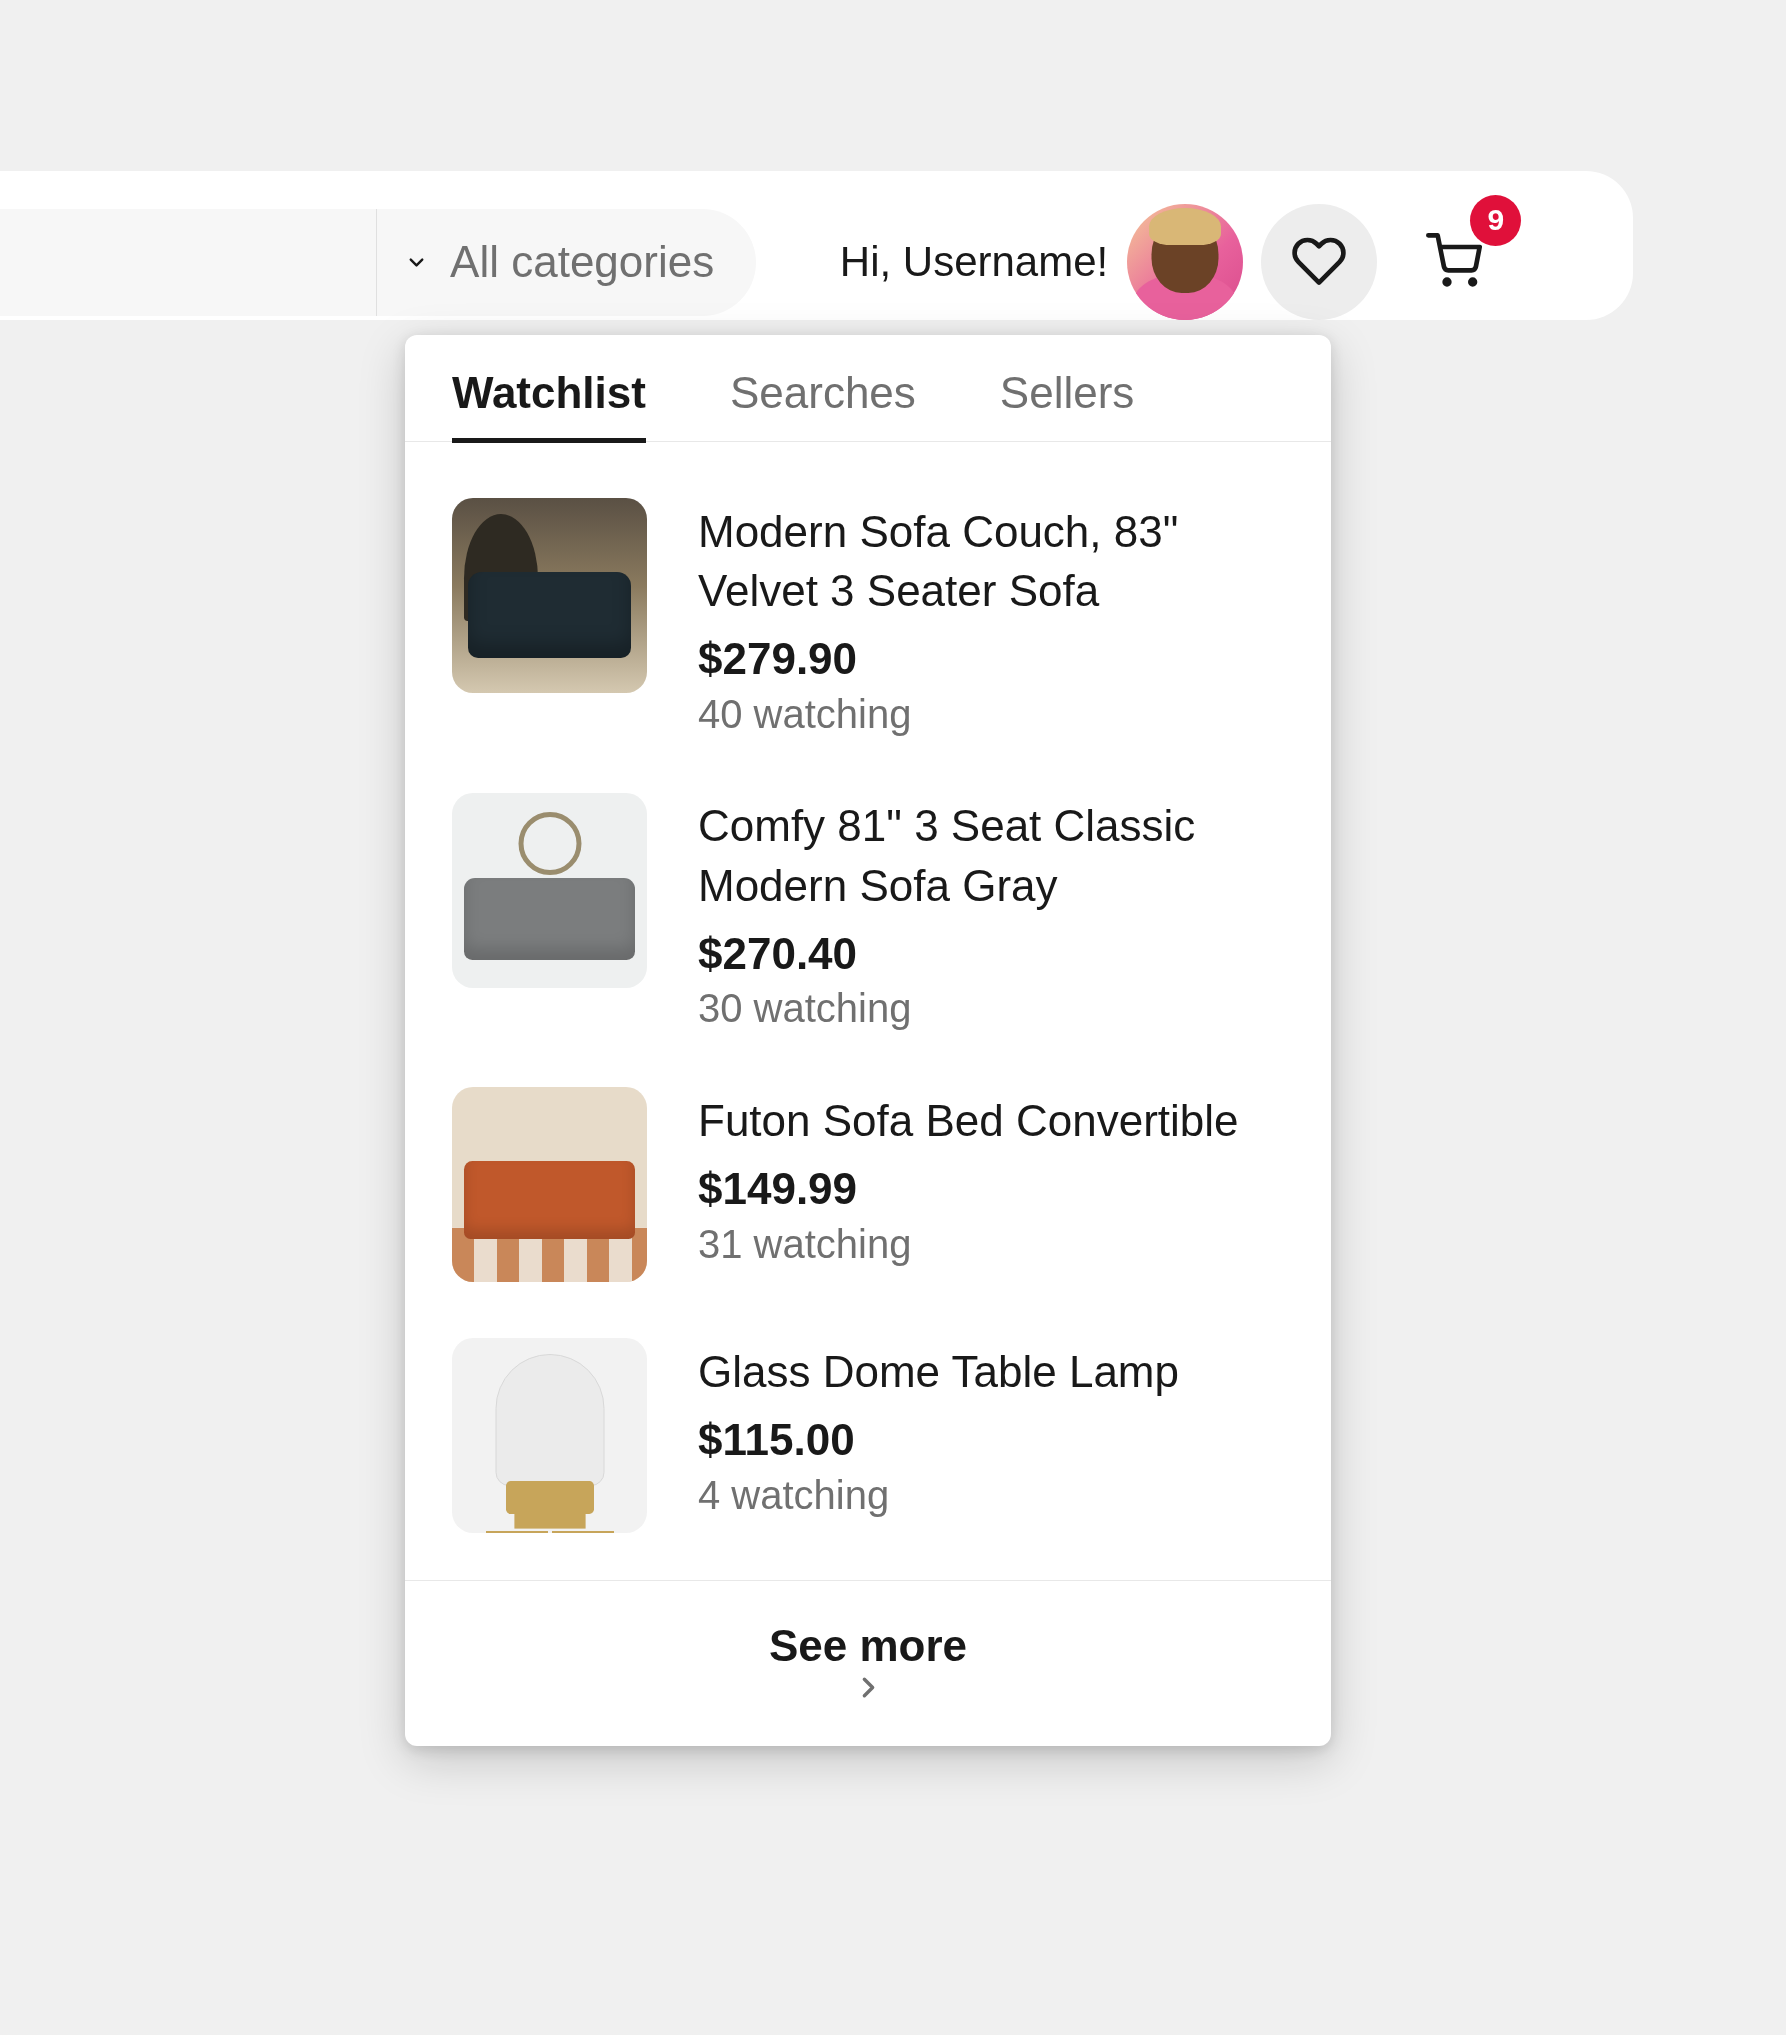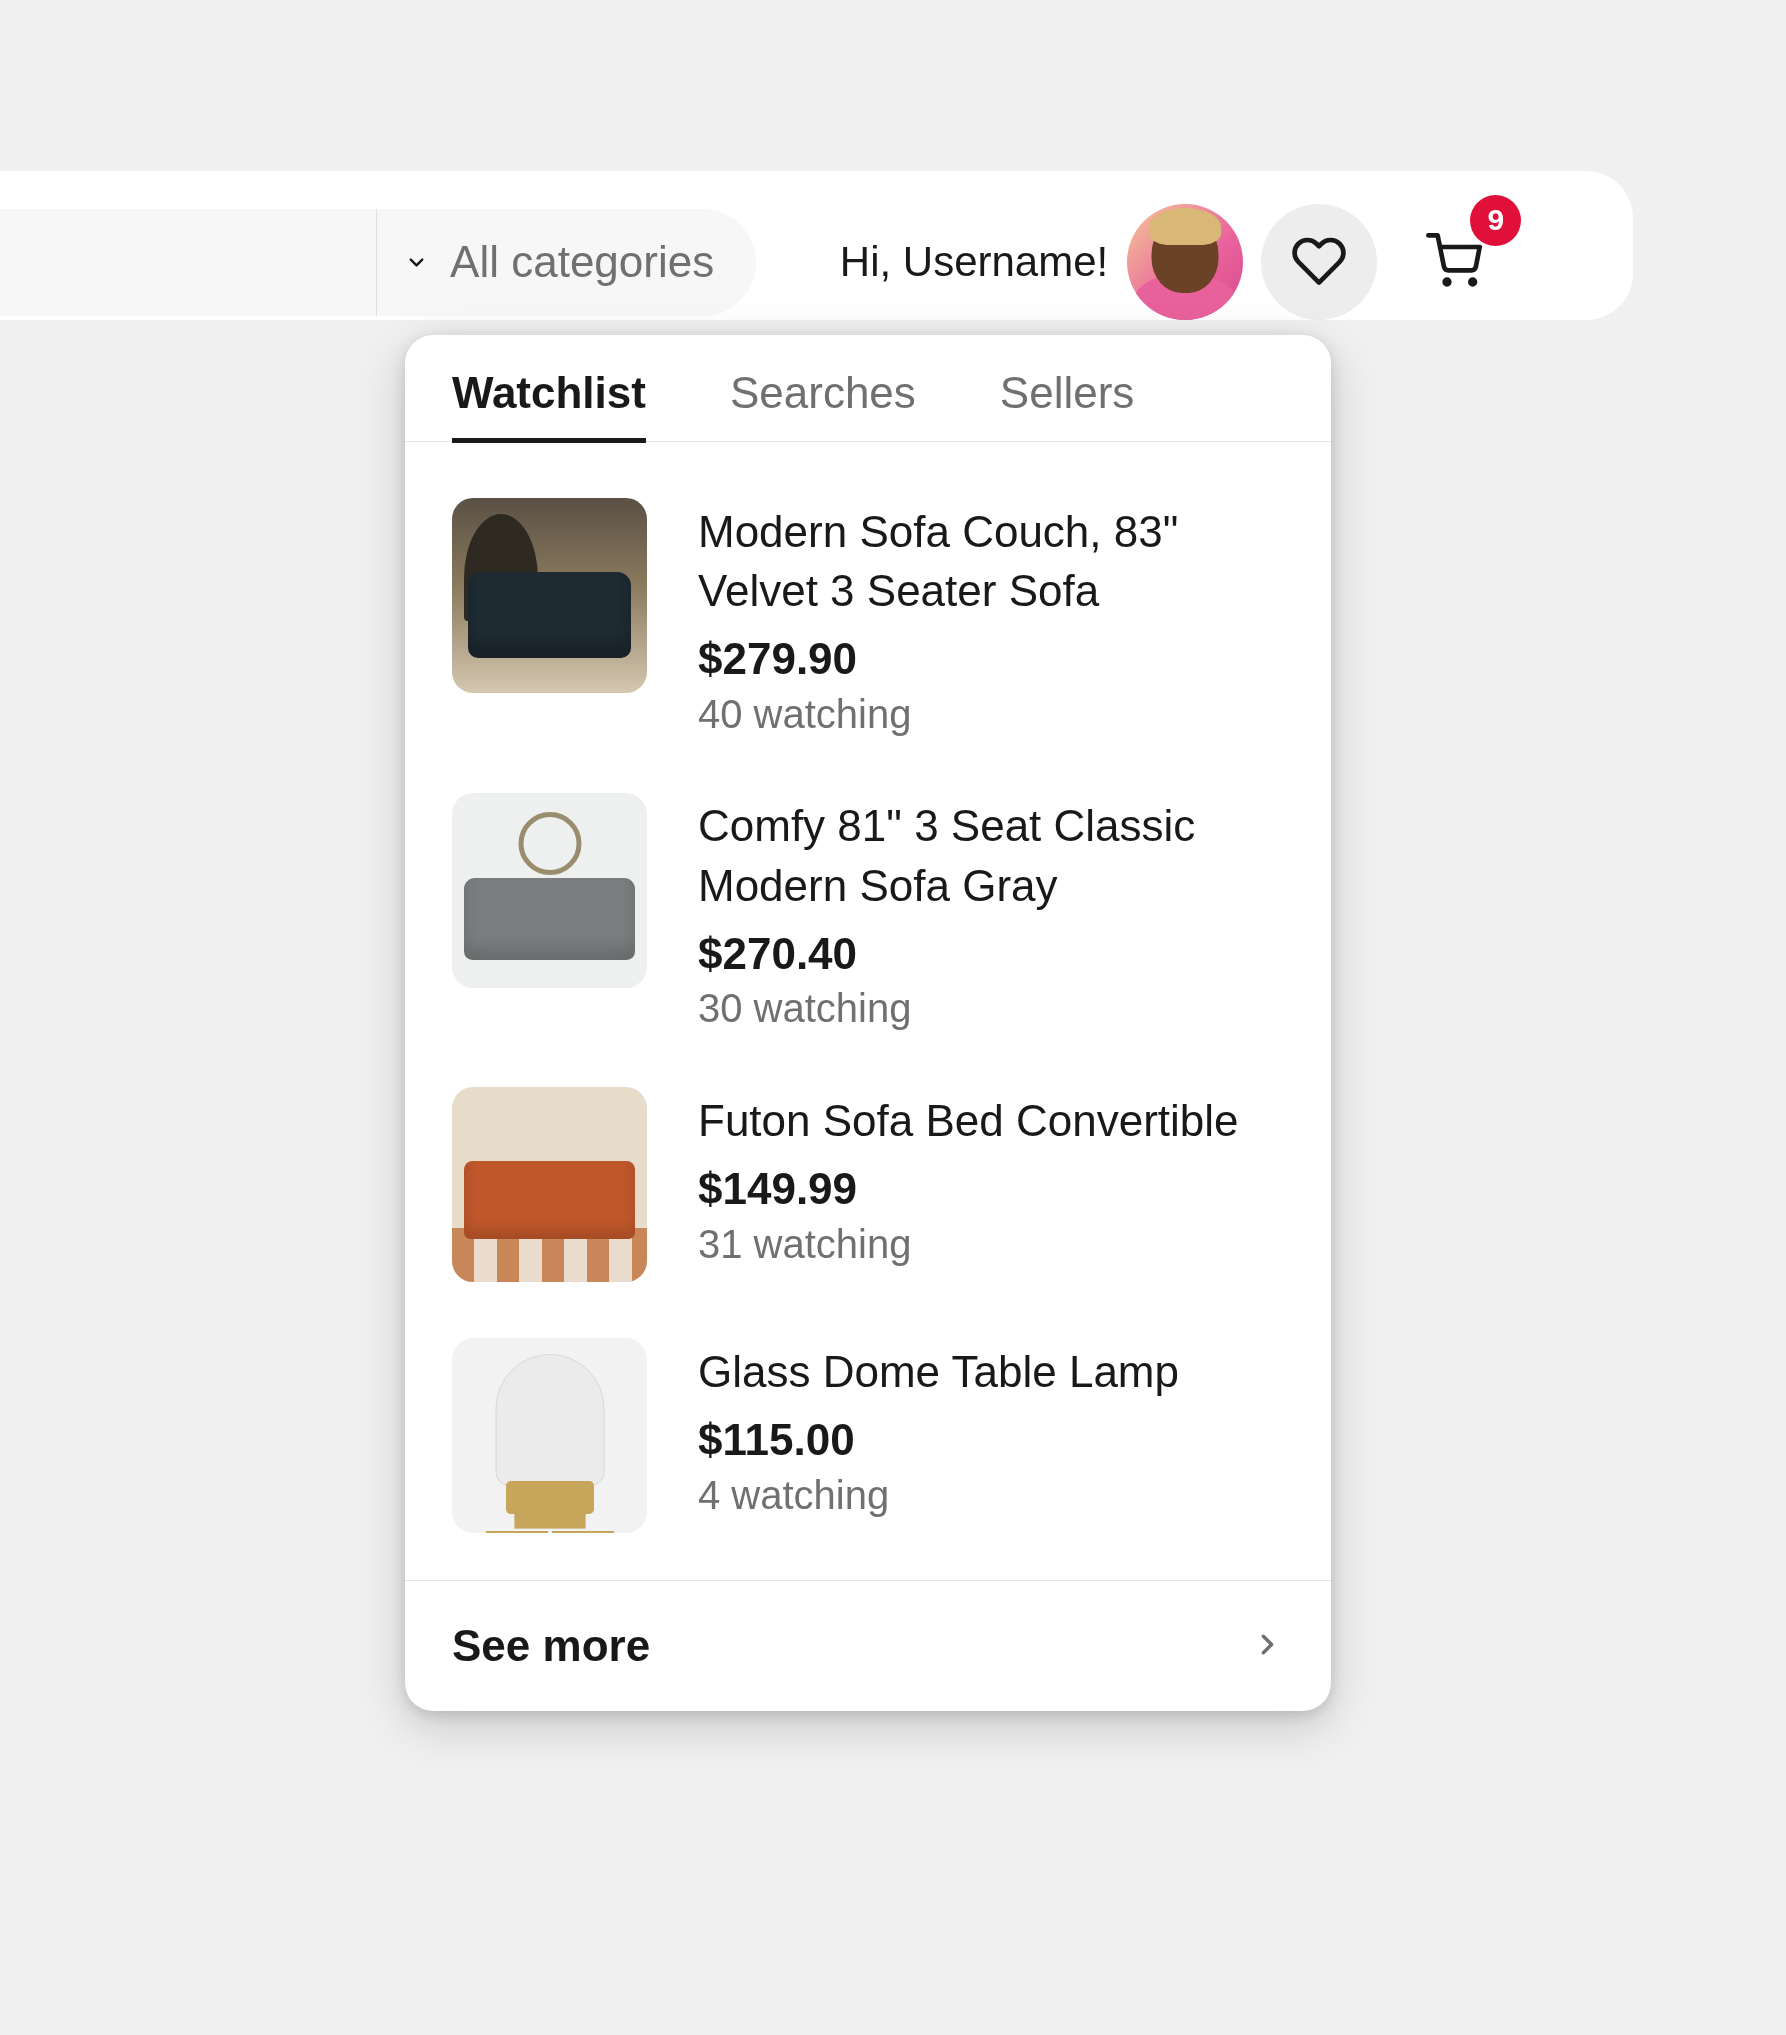--- a/index.html
+++ b/index.html
@@ -158,21 +158,21 @@
       align-items: center;
       justify-content: center;
     }
     
     .dropdown-panel {
       position: absolute;
       top: 335px;
       left: 405px;
       width: 926px;
       background: #ffffff;
-      border-radius: 28px;
+      border-radius: 12px;
       box-shadow: 0 14px 47px rgba(0,0,0,0.18), 0 3.7px 14px rgba(0,0,0,0.12);
       overflow: hidden;
     }
     
     .tabs {
       display: flex;
       padding: 33px 47px 0 47px;
       gap: 84px;
       border-bottom: 1.9px solid #e8e8e8;
     }
@@ -350,20 +350,21 @@
       margin-top: 2.8px;
     }
     
     .see-more-row {
       display: flex;
       align-items: center;
       justify-content: space-between;
       padding: 40px 47px;
       border-top: 1.9px solid #e8e8e8;
       cursor: pointer;
+      flex-direction: column;
     }
     
     .see-more-text {
       font-size: 44px;
       font-weight: 700;
       color: #191919;
     }
   </style>
 </head>
 <body>

